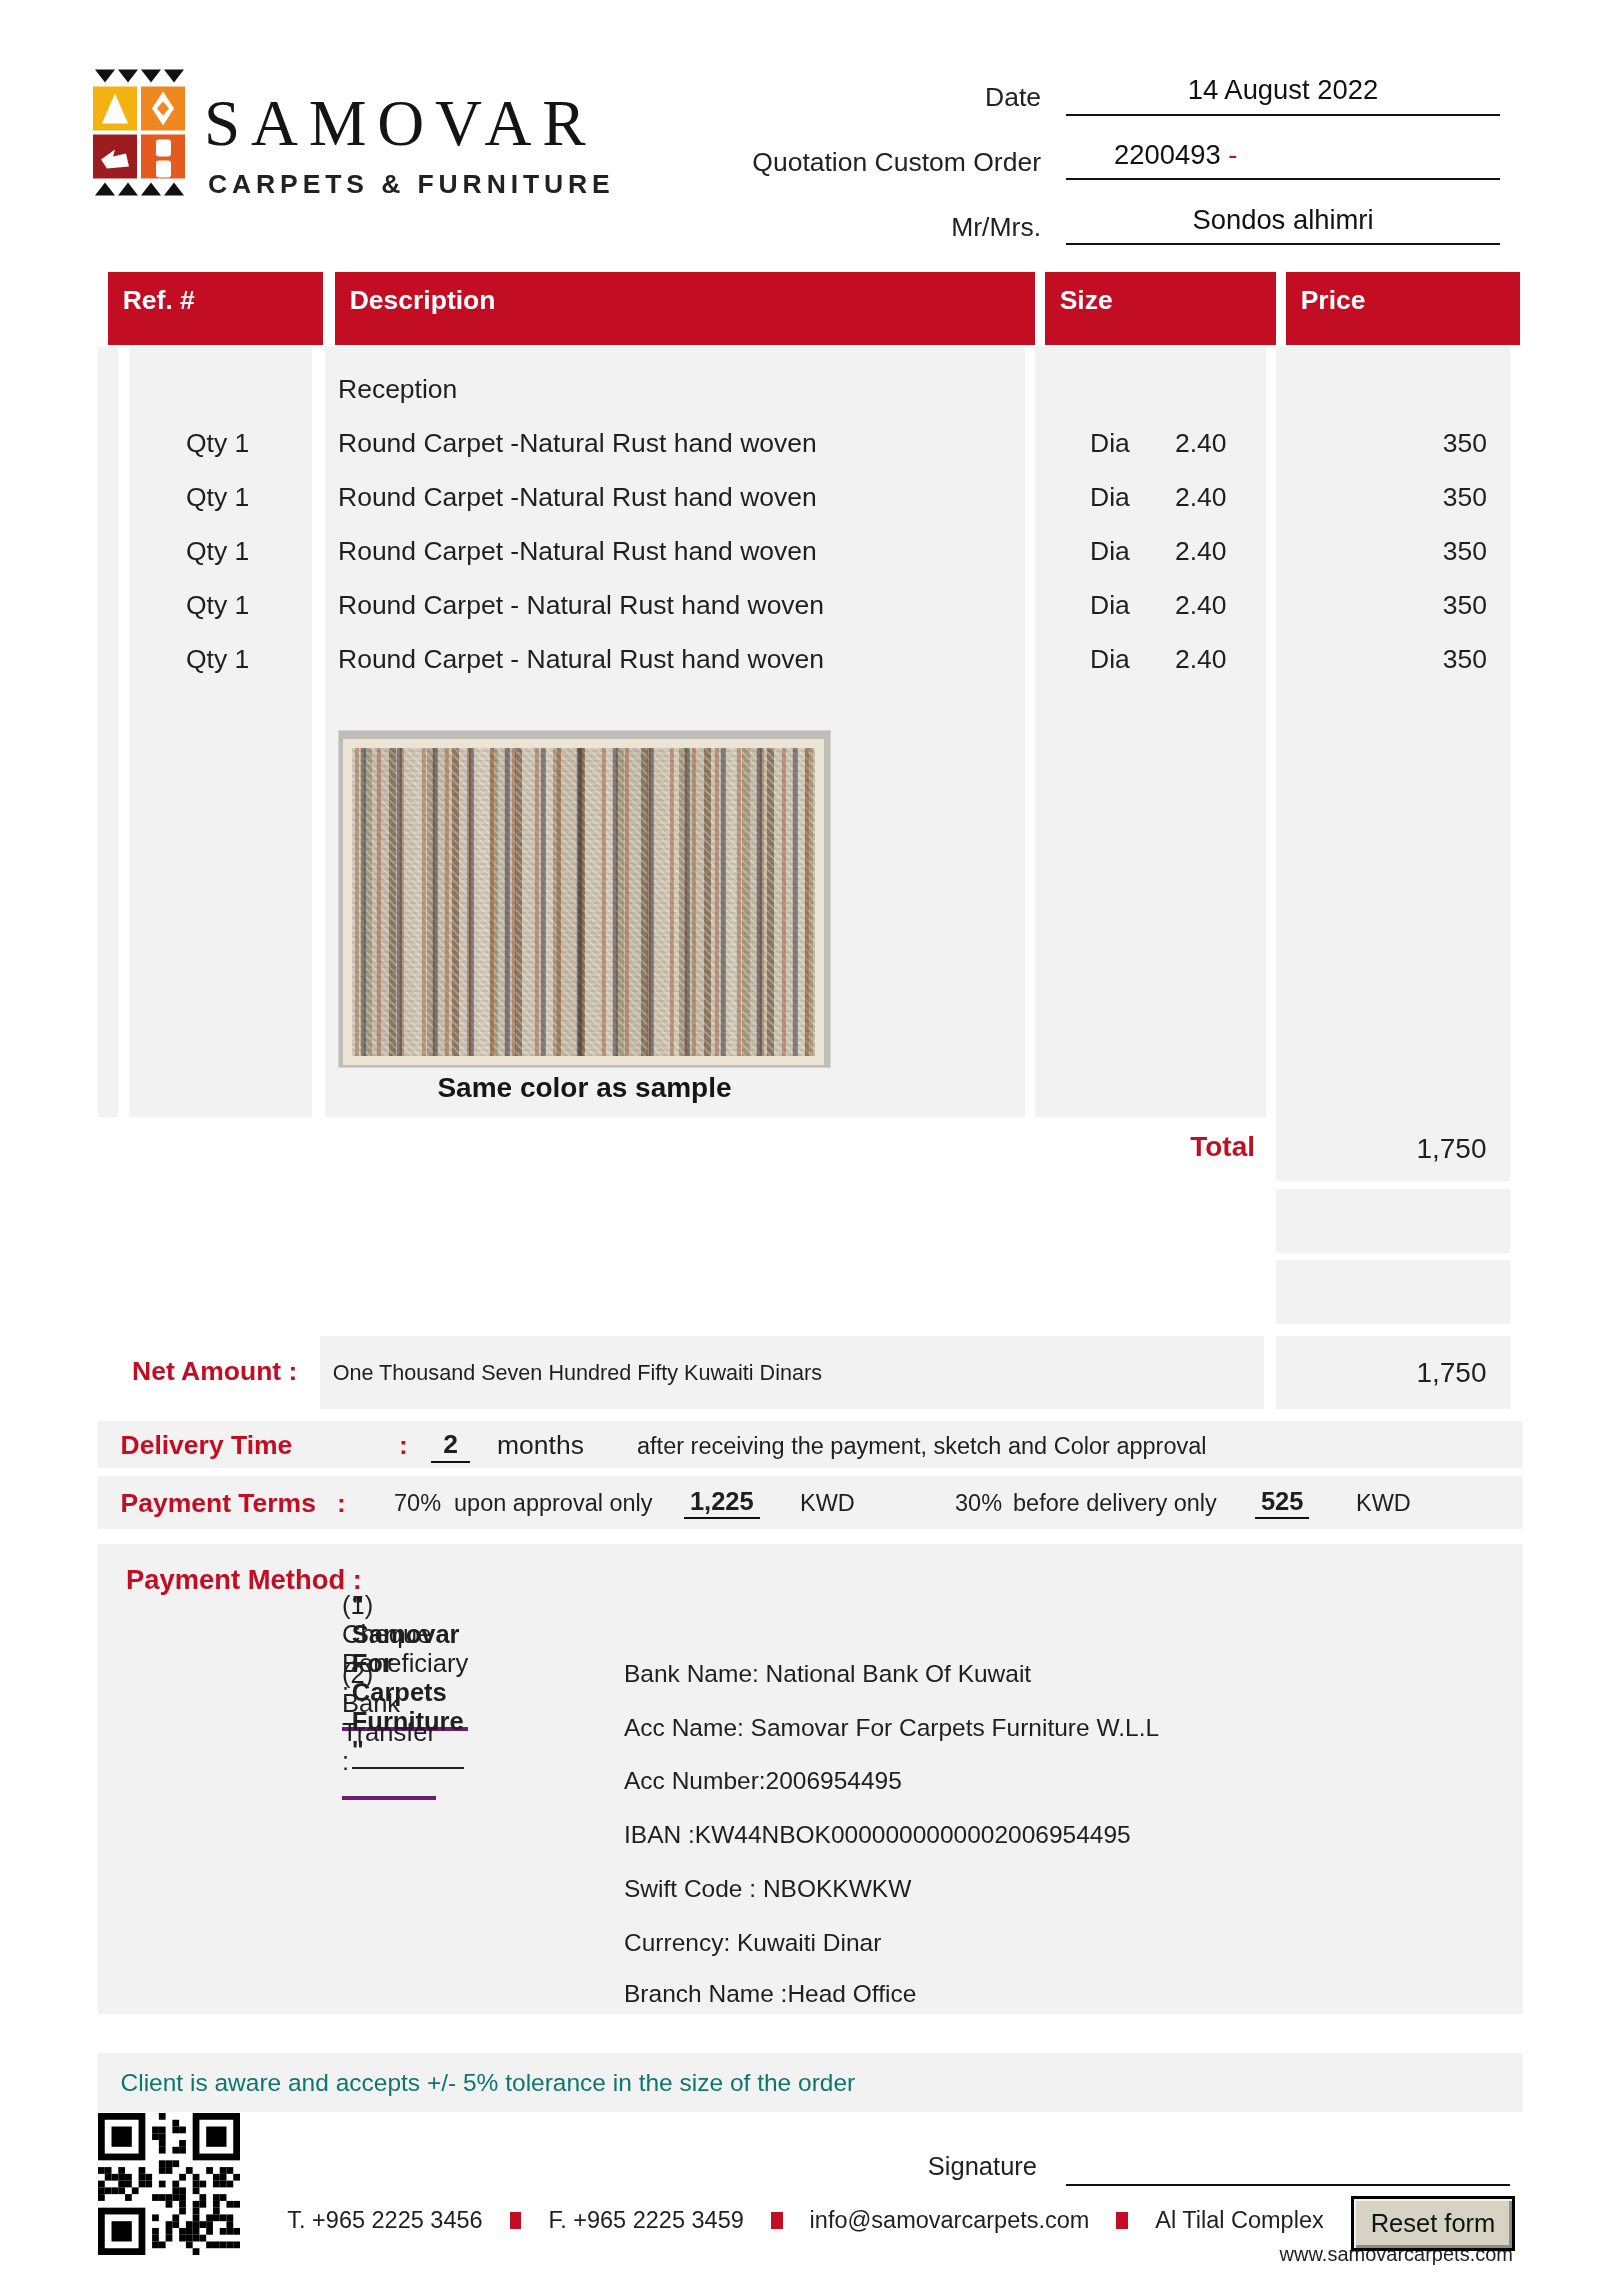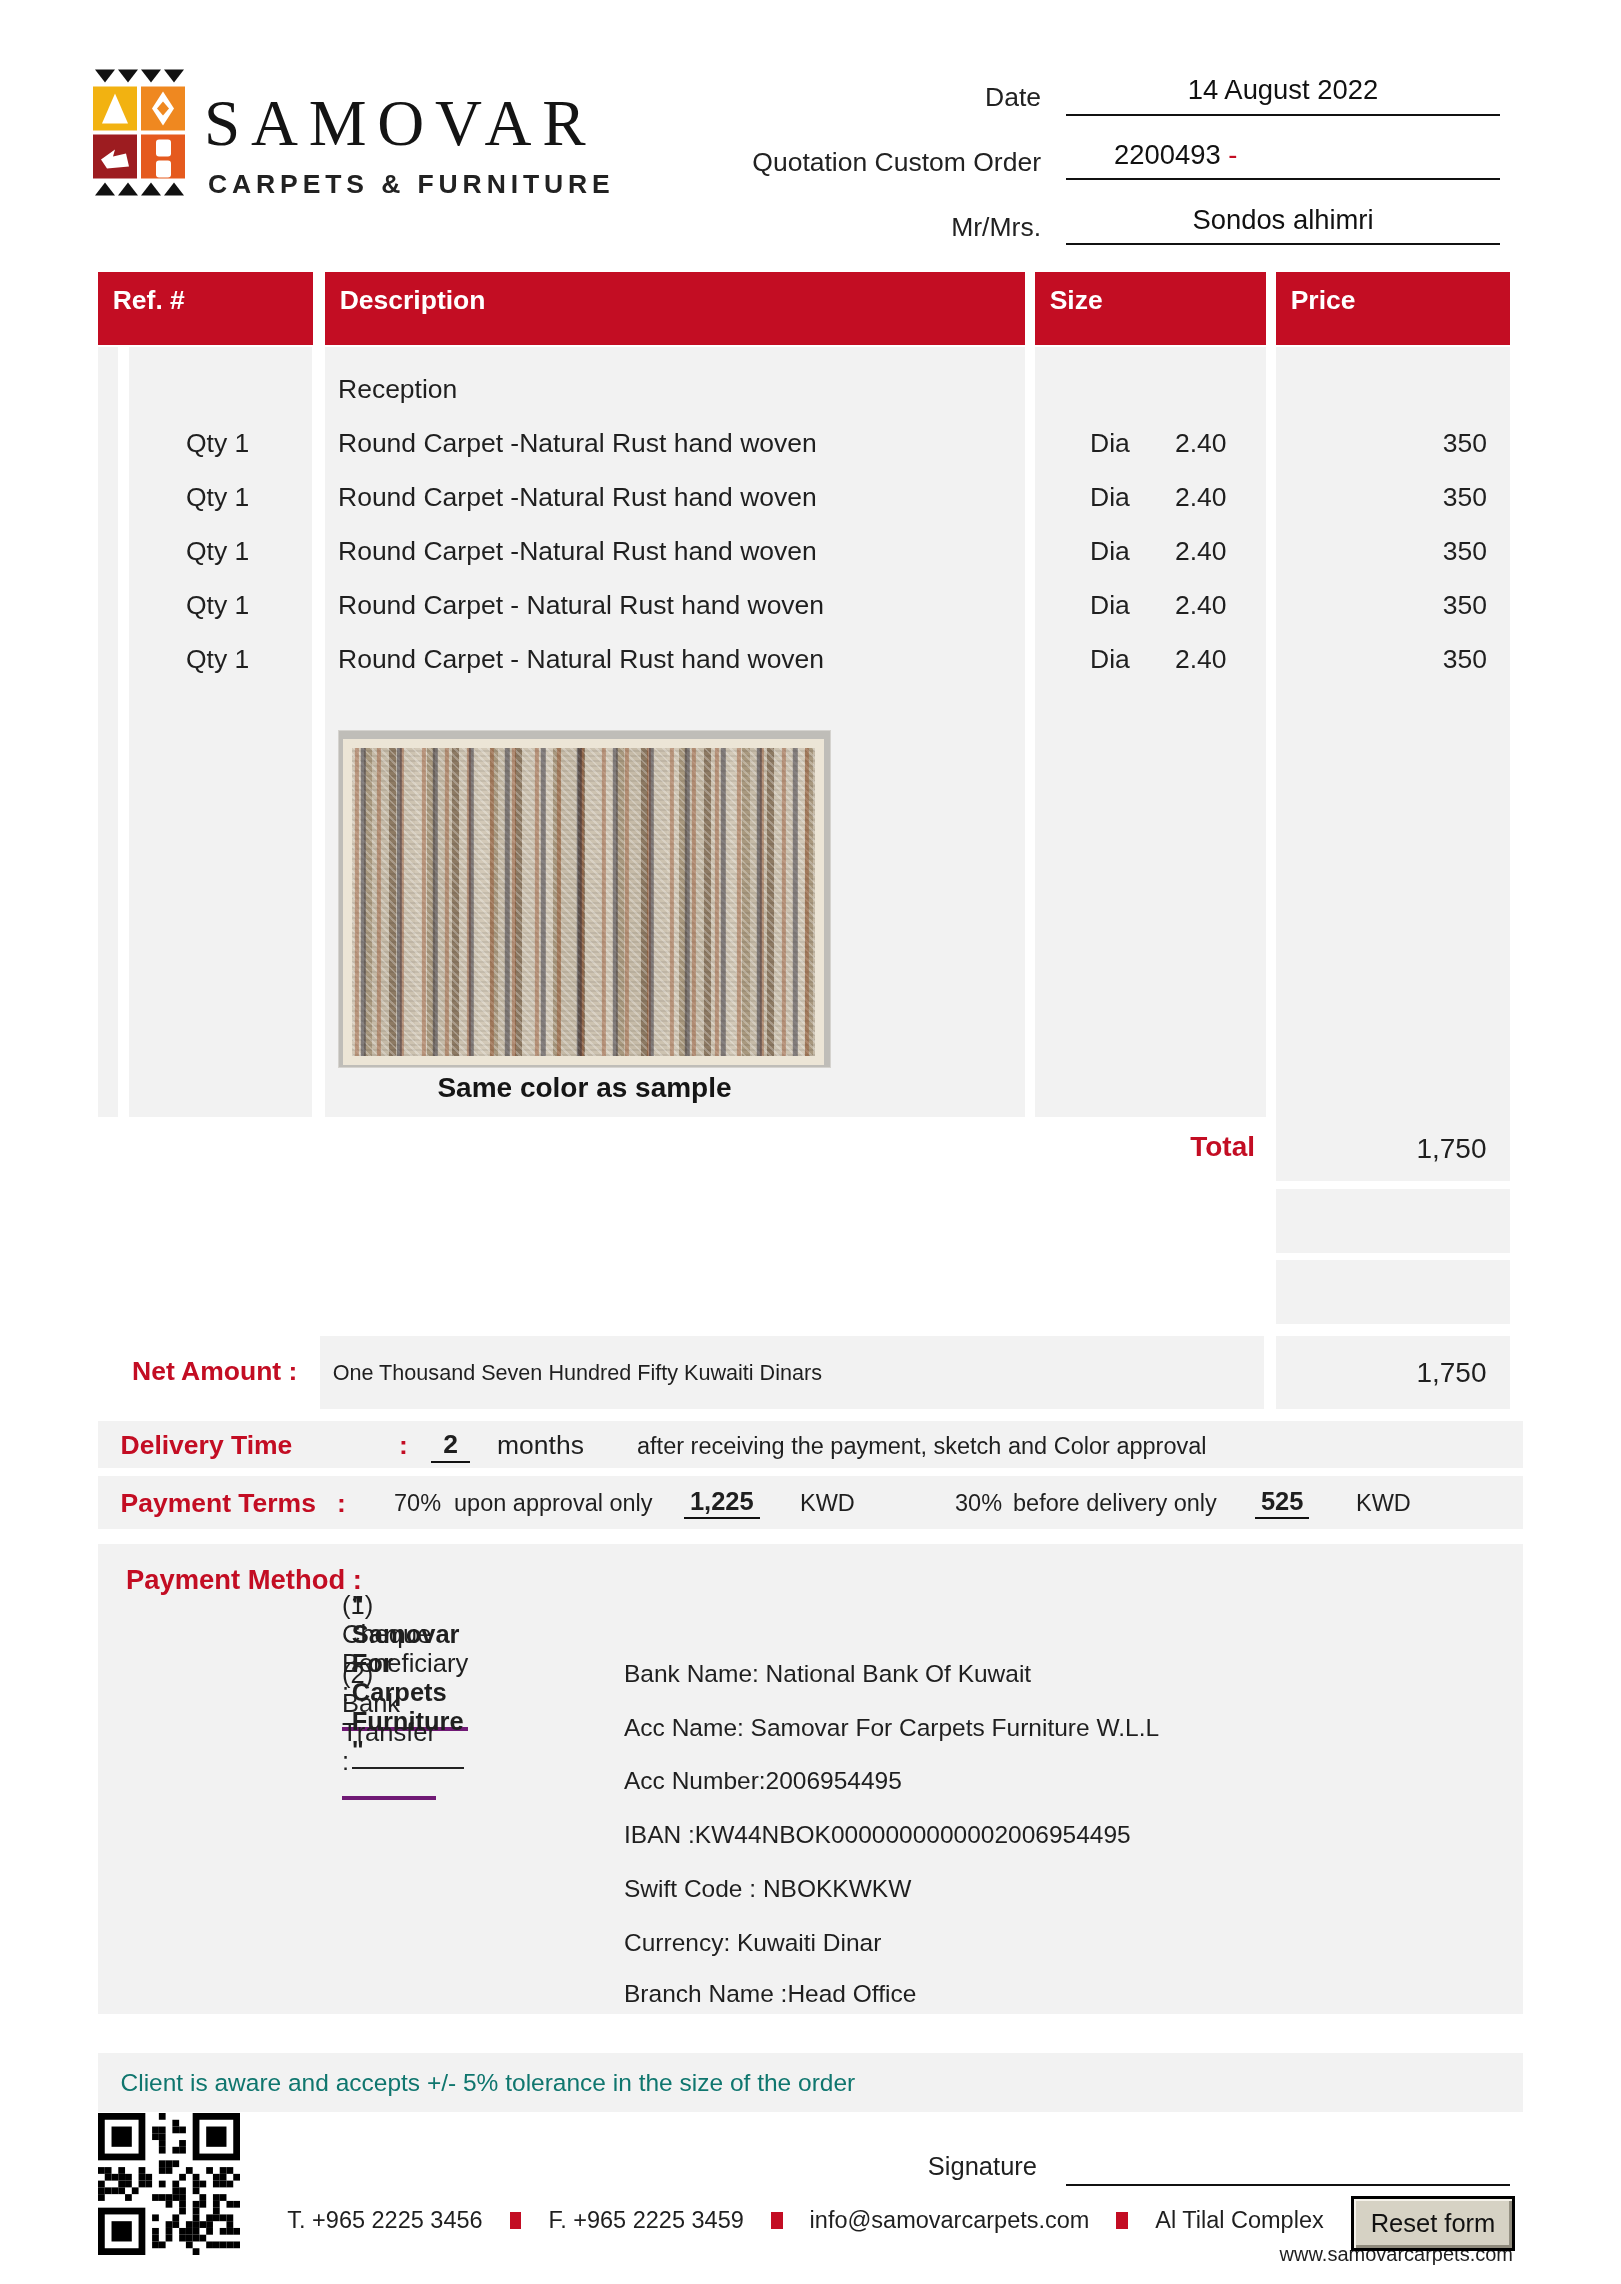--- a/index.html
+++ b/index.html
@@ -15,21 +15,21 @@
 
   
   .hlabel { position:absolute; left:686px; width:355px; text-align:right; font-size:26.5px; color:#222; }
   .hline  { position:absolute; left:1066px; width:434px; height:2px; background:#111; }
   .hval   { position:absolute; left:1066px; width:434px; text-align:center; font-size:27.4px; color:#111; }
   .hval-left { position:absolute; left:1114px; font-size:27.4px; color:#111; }
   .red-suffix { color:#c30d23; }
 
   
   .th { position:absolute; top:272px; height:73px; background:#c30d23; color:#fff;
-        font-size:26.5px; font-weight:bold; padding:12.7px 0 0 14.7px; }
+        font-size:26.5px; font-weight:bold; padding:12.7px 0 0 14.7px;margin-left:10px; }
   .col { position:absolute; top:347px; height:770px; background:#f2f2f2; }
   .trow { position:absolute; left:0; width:100%; height:35px; font-size:26.5px; }
   .c-qty   { position:absolute; left:186px; }
   .c-desc  { position:absolute; left:338px; }
   .c-dia   { position:absolute; left:1090px; }
   .c-sval  { position:absolute; left:1175px; }
   .c-price { position:absolute; left:1276px; width:211px; text-align:right; }
 
   
   .rug-photo { position:absolute; left:338px; top:730px; width:493px; height:338px;

